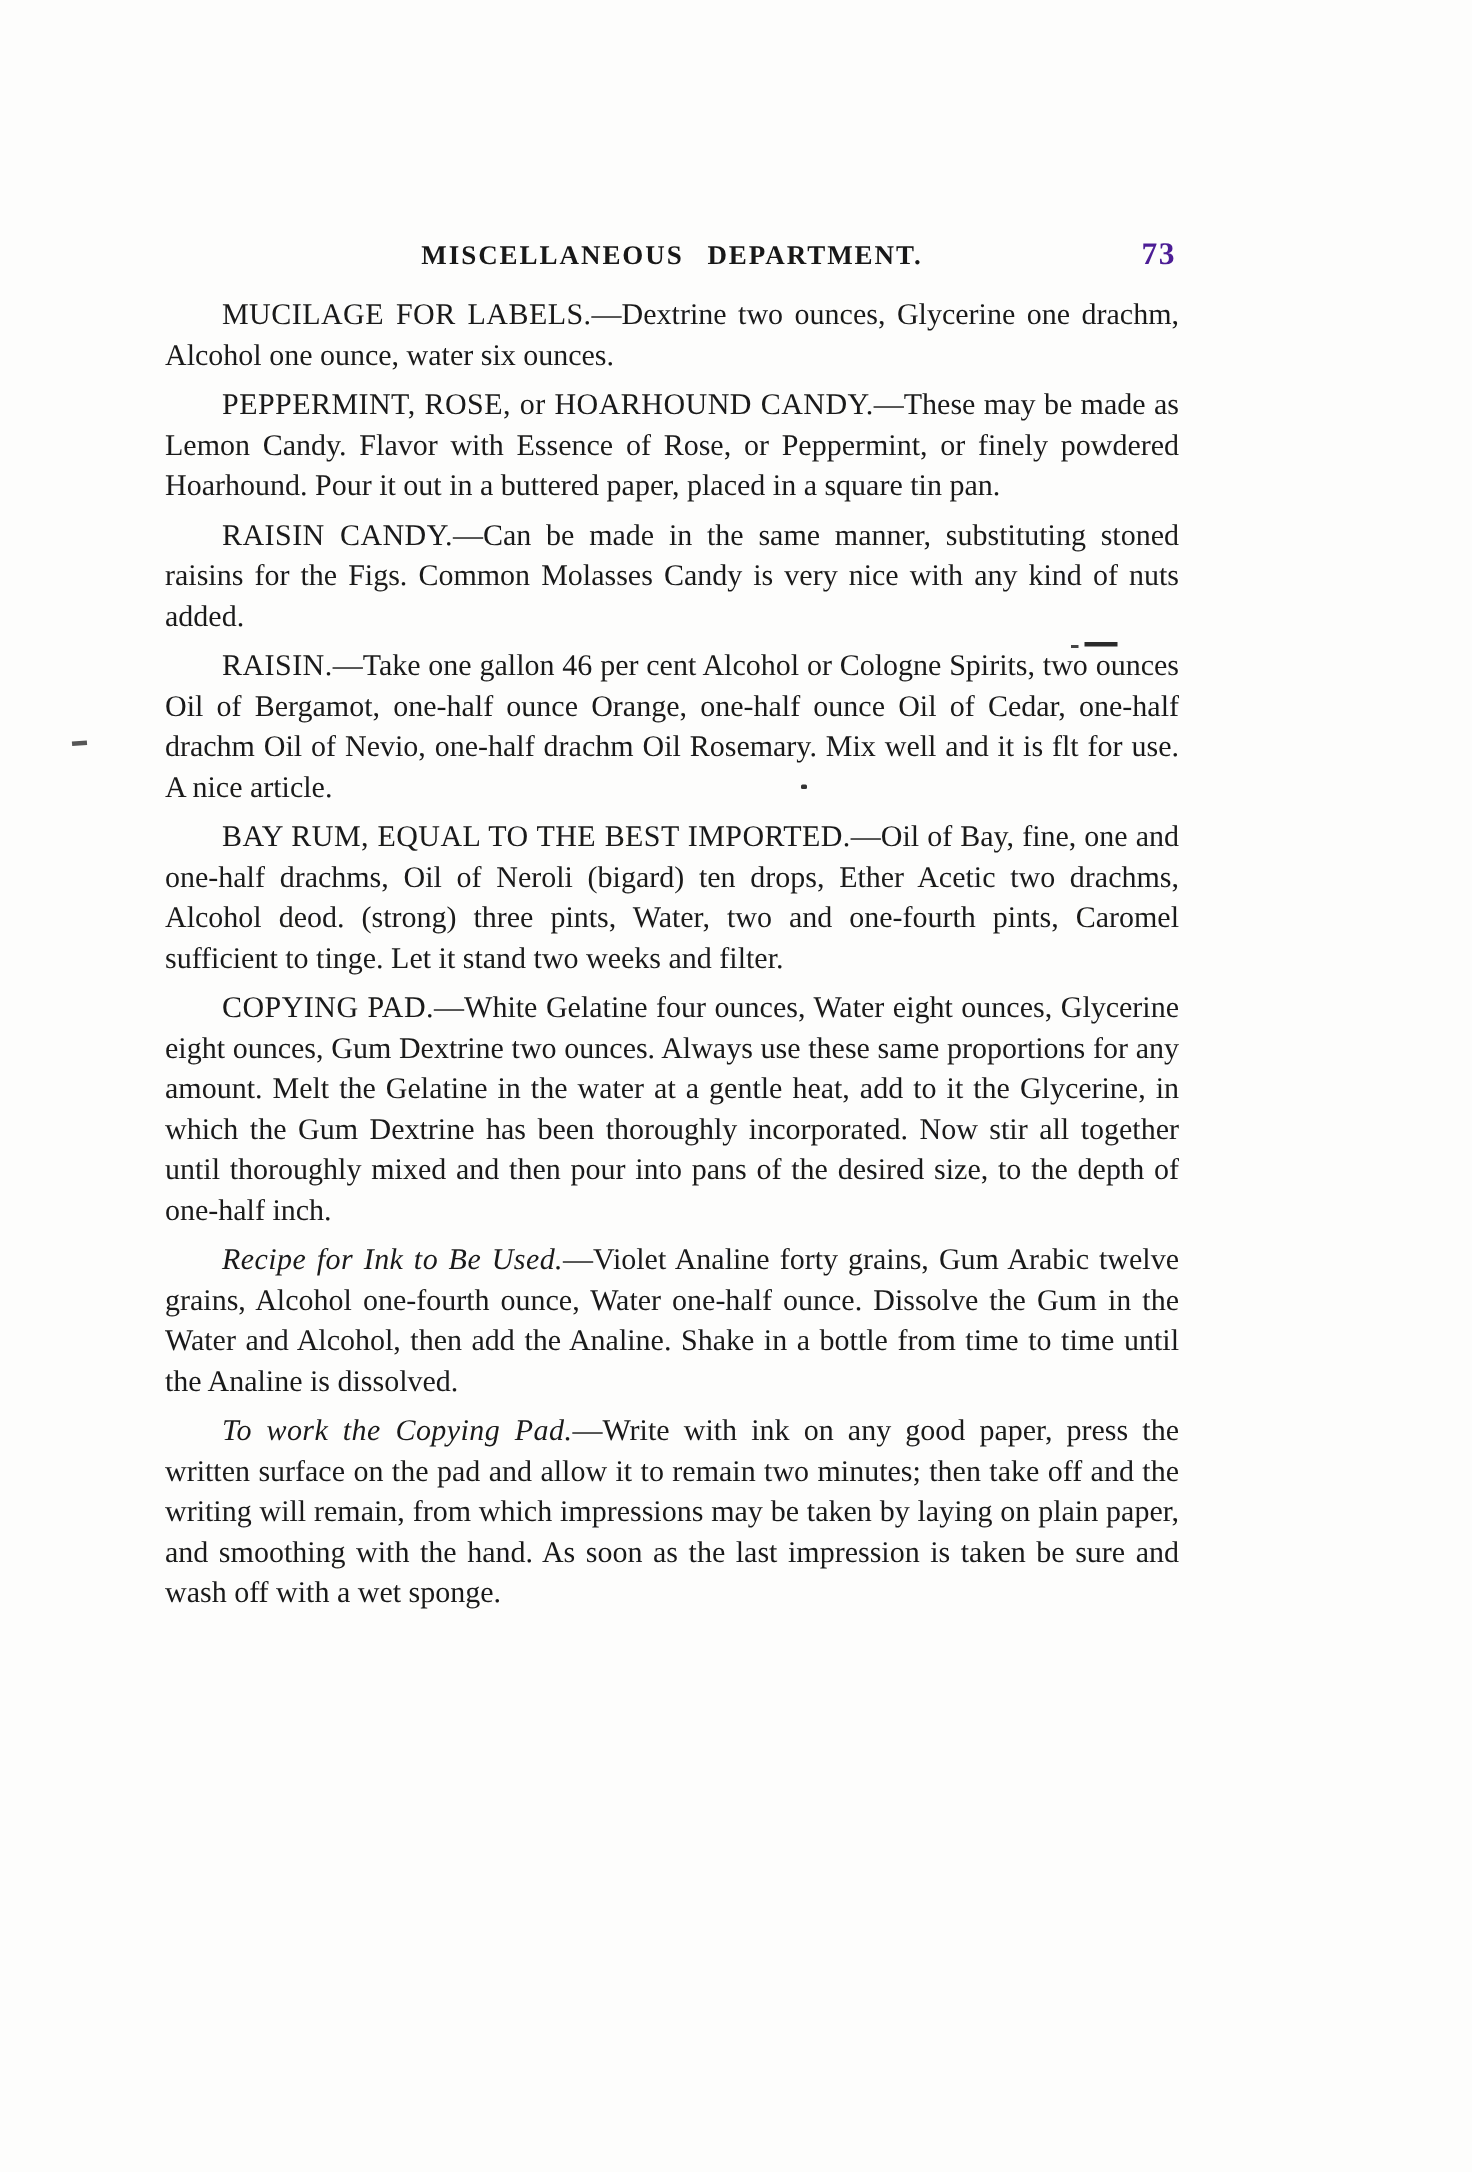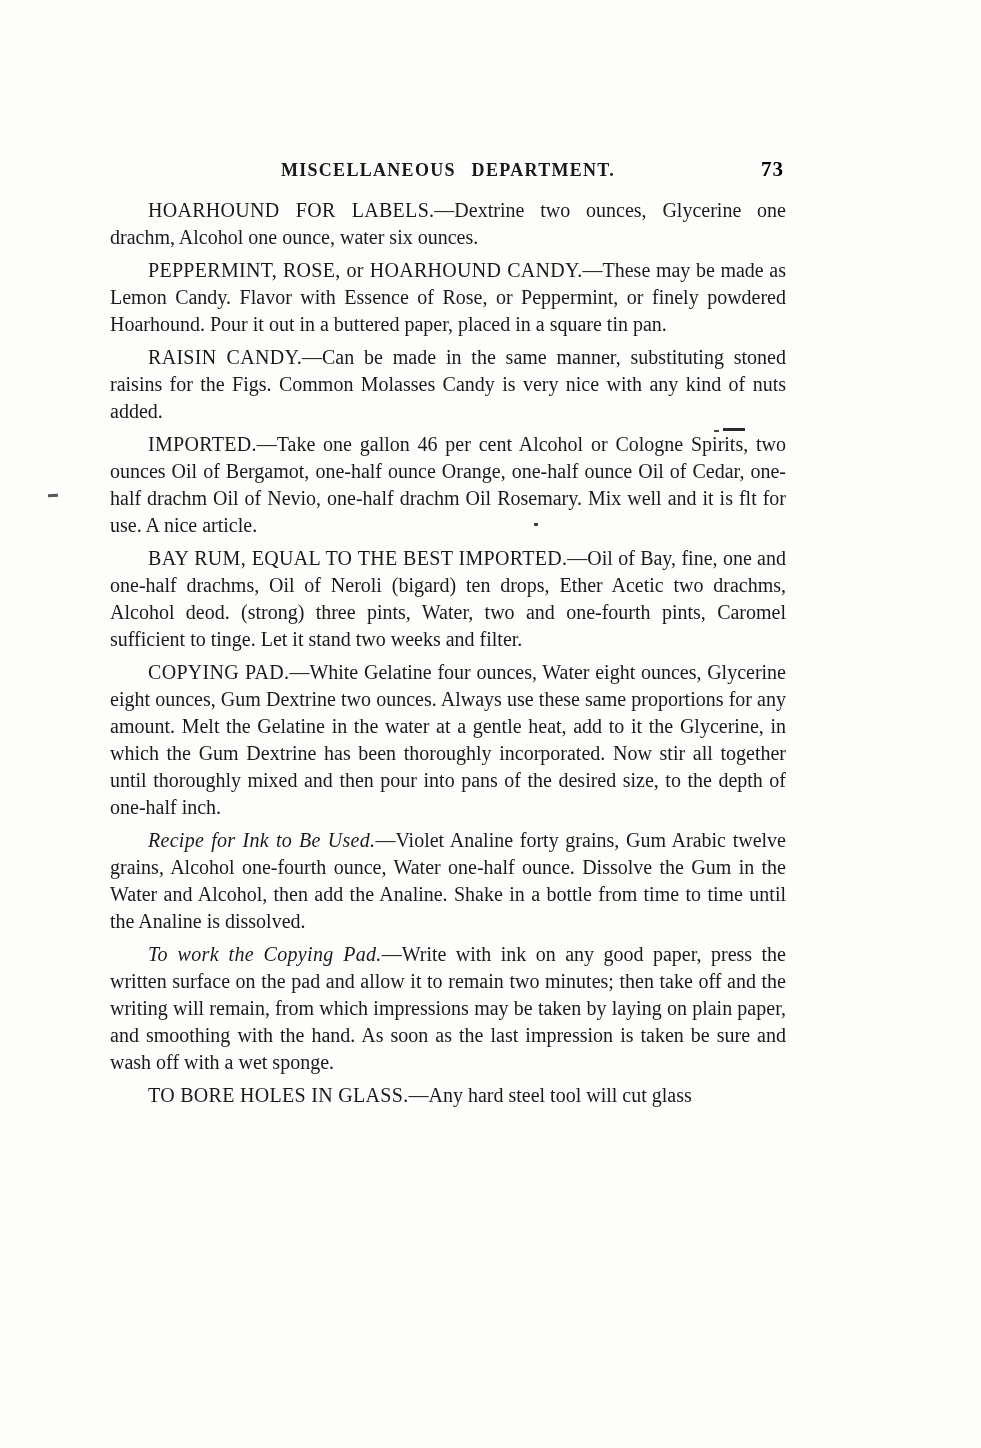--- a/index.html
+++ b/index.html
@@ -32,21 +32,21 @@
     word-spacing: 10px;
     color: #181818;
   }
   .page-number {
     position: absolute;
     right: 2px;
     top: -3px;
     font-size: 21px;
     font-weight: bold;
     letter-spacing: 1px;
-    color: #000000;
+    color: #4c1d95;
   }
   .text-block {
     position: absolute;
     left: 110px;
     top: 197px;
     width: 676px;
     font-size: 20px;
     line-height: 27px;
     text-align: justify;
   }
@@ -101,38 +101,37 @@
 
 <div class="page">
 
   <header class="running-head">
     <span class="head-title">MISCELLANEOUS DEPARTMENT.</span>
     <span class="page-number">73</span>
   </header>
 
   <main class="text-block">
 
-    <p class="para"><span class="lead">HOARHOUND FOR LABELS.</span><span>—Dextrine two ounces, Glycerine one drachm, Alcohol one ounce, water six ounces.</span></p>
+    <p class="para"><span class="lead">MUCILAGE FOR LABELS.</span><span>—Dextrine two ounces, Glycerine one drachm, Alcohol one ounce, water six ounces.</span></p>
 
 
     <p class="para"><span class="lead">PEPPERMINT, ROSE, or HOARHOUND CANDY.</span><span>—These may be made as Lemon Candy. Flavor with Essence of Rose, or Peppermint, or finely powdered Hoarhound. Pour it out in a buttered paper, placed in a square tin pan.</span></p>
 
     <p class="para"><span class="lead">RAISIN CANDY.</span><span>—Can be made in the same manner, substituting stoned raisins for the Figs. Common Molasses Candy is very nice with any kind of nuts added.</span></p>
 
-    <p class="para"><span class="lead">IMPORTED.</span><span>—Take one gallon 46 per cent Alcohol or Cologne Spirits, two ounces Oil of Bergamot, one-half ounce Orange, one-half ounce Oil of Cedar, one-half drachm Oil of Nevio, one-half drachm Oil Rosemary. Mix well and it is flt for use. A nice article.</span></p>
+    <p class="para"><span class="lead">RAISIN.</span><span>—Take one gallon 46 per cent Alcohol or Cologne Spirits, two ounces Oil of Bergamot, one-half ounce Orange, one-half ounce Oil of Cedar, one-half drachm Oil of Nevio, one-half drachm Oil Rosemary. Mix well and it is flt for use. A nice article.</span></p>
 
     <p class="para"><span class="lead">BAY RUM, EQUAL TO THE BEST IMPORTED.</span><span>—Oil of Bay, fine, one and one-half drachms, Oil of Neroli (bigard) ten drops, Ether Acetic two drachms, Alcohol deod. (strong) three pints, Water, two and one-fourth pints, Caromel sufficient to tinge. Let it stand two weeks and filter.</span></p>
 
     <p class="para"><span class="lead">COPYING PAD.</span><span>—White Gelatine four ounces, Water eight ounces, Glycerine eight ounces, Gum Dextrine two ounces. Always use these same proportions for any amount. Melt the Gelatine in the water at a gentle heat, add to it the Glycerine, in which the Gum Dextrine has been thoroughly incorporated. Now stir all together until thoroughly mixed and then pour into pans of the desired size, to the depth of one-half inch.</span></p>
 
     <p class="para"><span class="lead lead-italic">Recipe for Ink to Be Used.</span><span>—Violet Analine forty grains, Gum Arabic twelve grains, Alcohol one-fourth ounce, Water one-half ounce. Dissolve the Gum in the Water and Alcohol, then add the Analine. Shake in a bottle from time to time until the Analine is dissolved.</span></p>
 
     <p class="para"><span class="lead lead-italic">To work the Copying Pad.</span><span>—Write with ink on any good paper, press the written surface on the pad and allow it to remain two minutes; then take off and the writing will remain, from which impressions may be taken by laying on plain paper, and smoothing with the hand. As soon as the last impression is taken be sure and wash off with a wet sponge.</span></p>
 
-    <p class="para"><span class="lead">TO BORE HOLES IN GLASS.</span><span>—Any hard steel tool will cut glass</span></p>
 
   </main>
 
   <span class="artifact margin-dash"></span>
   <span class="artifact overline-short"></span>
   <span class="artifact overline-long"></span>
   <span class="artifact stray-dot"></span>
 
 </div>
 

